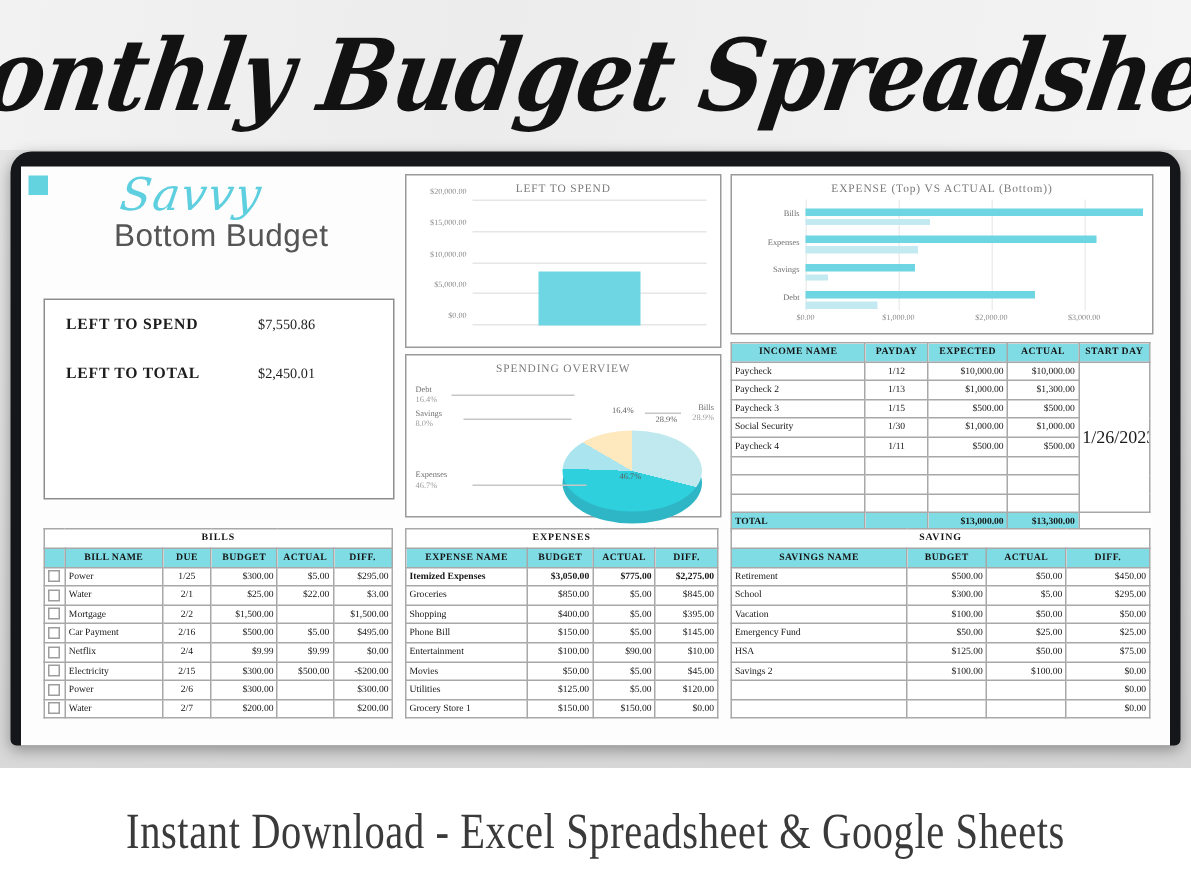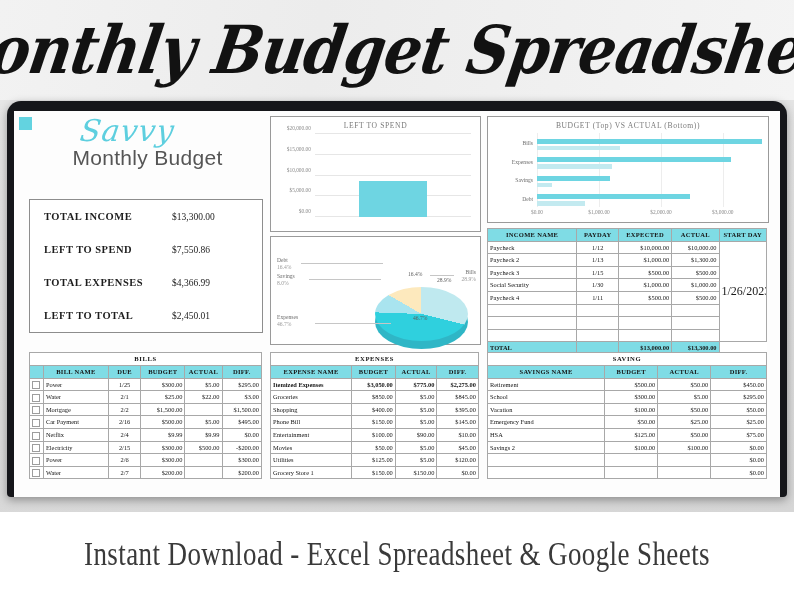--- a/index.html
+++ b/index.html
@@ -117,35 +117,27 @@
     <div class="title-script">Monthly Budget Spreadsheet</div>
   </div>
 
   <div class="stage"></div>
   <div class="bezel"></div>
   <div class="screen"></div>
   <div class="teal-sq"></div>
 
   <div class="logo">
     <div class="logo-savvy">Savvy</div>
-    <div class="logo-l2">Monthly Budget</div>
+    <div class="logo-l2">Bottom Budget</div>
   </div>
 
   <div class="summary">
-    <div class="srow">
-      <div class="slabel">TOTAL INCOME</div>
-      <div class="sval">$13,300.00</div>
-    </div>
     <div class="srow">
       <div class="slabel">LEFT TO SPEND</div>
       <div class="sval">$7,550.86</div>
-    </div>
-    <div class="srow">
-      <div class="slabel">TOTAL EXPENSES</div>
-      <div class="sval">$4,366.99</div>
     </div>
     <div class="srow">
       <div class="slabel">LEFT TO TOTAL</div>
       <div class="sval">$2,450.01</div>
     </div>
   </div>
 
   <div class="chartbox lts">
     <div class="chart-title">LEFT TO SPEND</div>
     <div class="lts-plot">
@@ -157,20 +149,21 @@
       <div class="ytick" style="bottom:0%">$0.00</div>
       <div class="ytick" style="bottom:25%">$5,000.00</div>
       <div class="ytick" style="bottom:50%">$10,000.00</div>
       <div class="ytick" style="bottom:75%">$15,000.00</div>
       <div class="ytick" style="bottom:100%">$20,000.00</div>
       <div class="ltsbar" id="lts-bar" style="left: 28%; width: 44%; bottom: 0px; height: 43.2651%;"></div>
     </div>
   </div>
 
   <div class="chartbox so">
+    <div class="chart-title">SPENDING OVERVIEW</div>
     <div class="pie-wrap">
       <div class="pie-side"></div>
       <div class="pie-top"></div>
 
       <div class="pielbl" style="left:6px;top:6px">
         <span>Debt</span><br><span style="color:#9a9a9a">16.4%</span>
       </div>
       <div class="leader" style="left:30px;top:12px;width:82px"></div>
 
       <div class="pielbl" style="left:6px;top:22px">
@@ -188,21 +181,21 @@
       </div>
       <div class="leader" style="right:26px;top:24px;width:24px"></div>
 
       <div class="piepct" style="left:137px;top:20px">16.4%</div>
       <div class="piepct" style="left:166px;top:26px">28.9%</div>
       <div class="piepct" style="left:142px;top:64px">46.7%</div>
     </div>
   </div>
 
   <div class="chartbox bva">
-    <div class="chart-title">BUDGET (Top) VS ACTUAL (Bottom))</div>
+    <div class="chart-title">EXPENSE (Top) VS ACTUAL (Bottom))</div>
     <div class="bva-plot">
       <div class="vgl" style="left:0%"></div>
       <div class="vgl" style="left:27.8%"></div>
       <div class="vgl" style="left:55.6%"></div>
       <div class="vgl" style="left:83.3%"></div>
 
       <div class="cat" style="top:14%">Bills</div>
       <div class="cat" style="top:39%">Expenses</div>
       <div class="cat" style="top:64%">Savings</div>
       <div class="cat" style="top:89%">Debt</div>

